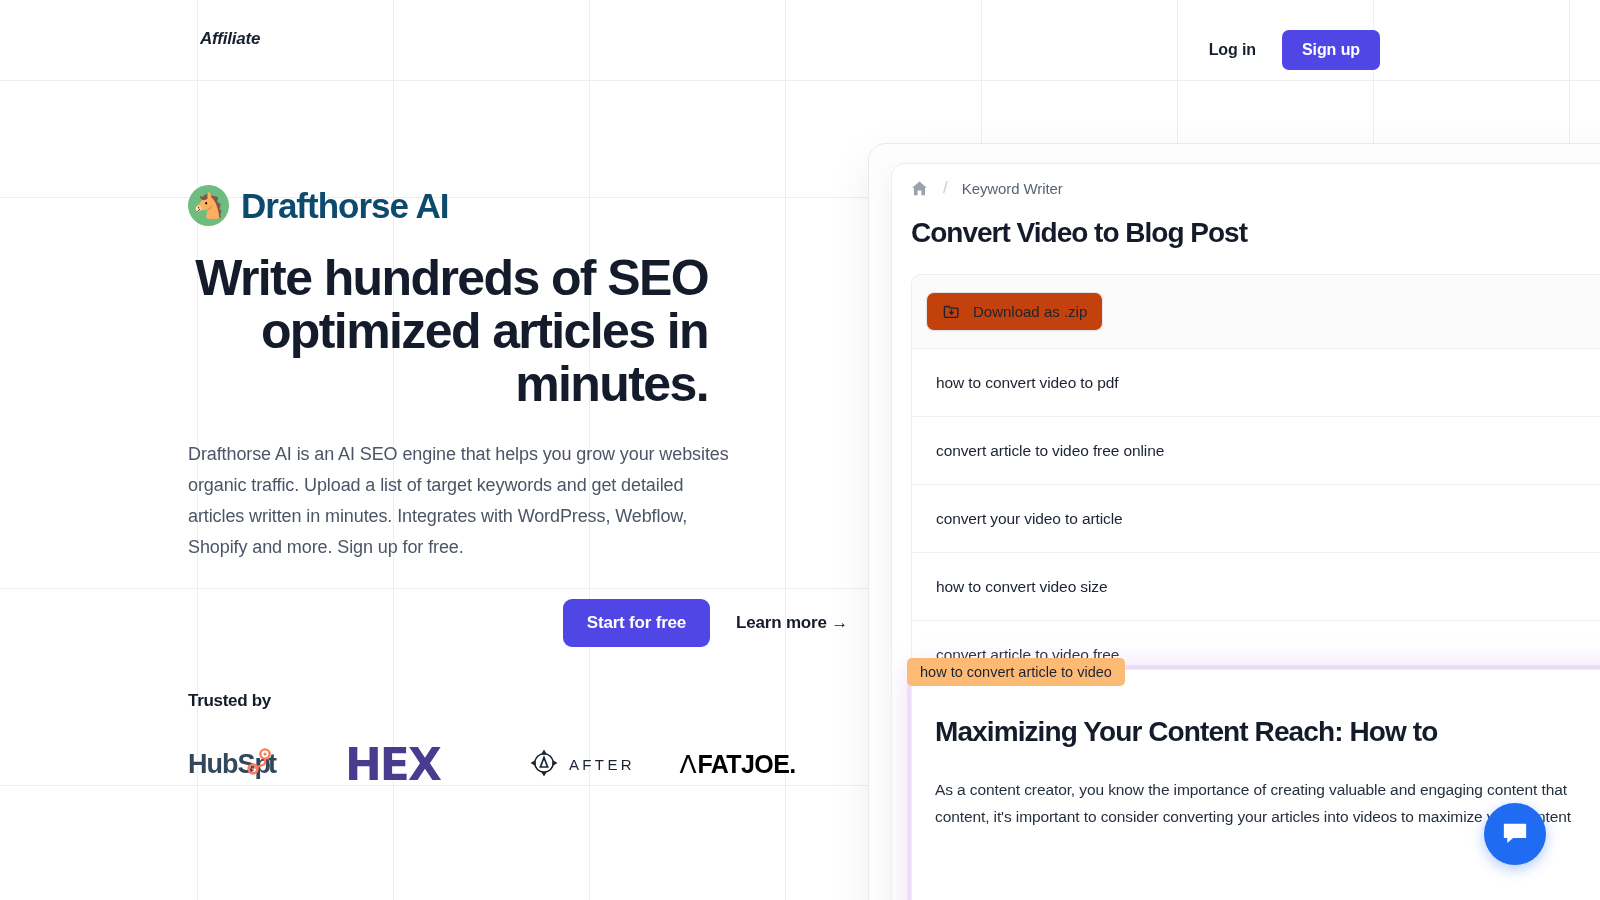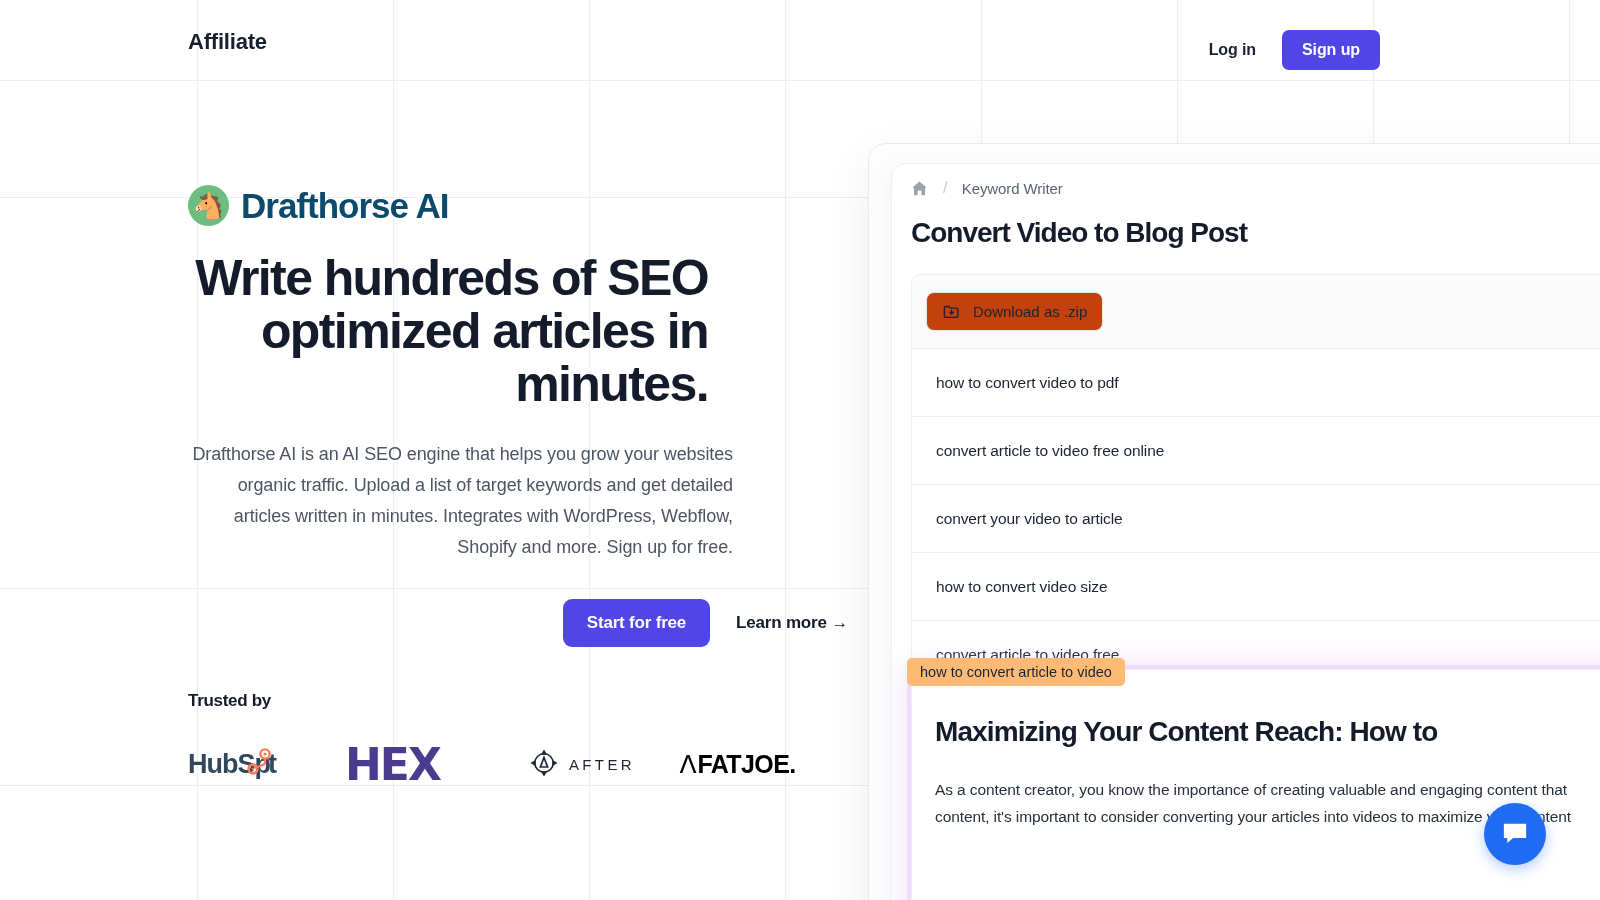--- a/index.html
+++ b/index.html
@@ -15,22 +15,22 @@
   .grid-layer { position: absolute; inset: 0; pointer-events: none; z-index: 0; }
   .gv { position: absolute; top: 0; bottom: 0; width: 1px; background: #eceef1; }
   .gh { position: absolute; left: 0; right: 0; height: 1px; background: #eceef1; }
 
   
   .header {
     position: absolute; top: 0; left: 0; width: 1600px; height: 82px;
     display: flex; align-items: center; z-index: 30; background: transparent;
   }
   .brand {
-    position: absolute; left: 188px; top: 29px;
-    font-size: 22px; font-weight: 700; color: #17202e; letter-spacing: -0.2px;
+    position: absolute; left: 200px; top: 29px;
+    font-size: 17px; font-weight: 700; color: #17202e; letter-spacing: -0.2px; font-style: italic;
   }
   .header-right {
     position: absolute; right: 220px; top: 30px;
     display: flex; align-items: center; gap: 26px;
   }
   .login-link {
     font-size: 16px; font-weight: 700; color: #17202e; text-decoration: none;
     letter-spacing: -0.1px; cursor: pointer;
   }
   .signup-btn {
@@ -51,21 +51,21 @@
     font-size: 35px; font-weight: 700; color: #0c4a6e; letter-spacing: -1px;
   }
   .headline {
     font-size: 50px; line-height: 1.06; font-weight: 800;
     color: #141b2b; letter-spacing: -1.6px; max-width: 520px;
     margin-bottom: 28px;
     text-align: right;
   }
   .subtext {
     font-size: 18px; line-height: 1.72; color: #4c5565;
-    max-width: 545px; margin-bottom: 36px; letter-spacing: -0.1px; text-align: right;
+    max-width: 545px; margin-bottom: 36px; letter-spacing: -0.1px;
   }
   .cta-row { display: flex; align-items: center; gap: 26px; margin-bottom: 44px; justify-content: flex-end; }
   .cta-primary {
     background: #4f46e5; color: #fff; border: none; border-radius: 9px;
     padding: 14px 24px; font-size: 17px; font-weight: 700; cursor: pointer;
     font-family: "Liberation Sans", sans-serif; letter-spacing: -0.2px;
   }
   .cta-secondary {
     font-size: 17px; font-weight: 700; color: #141b2b; text-decoration: none;
     cursor: pointer; letter-spacing: -0.2px;

